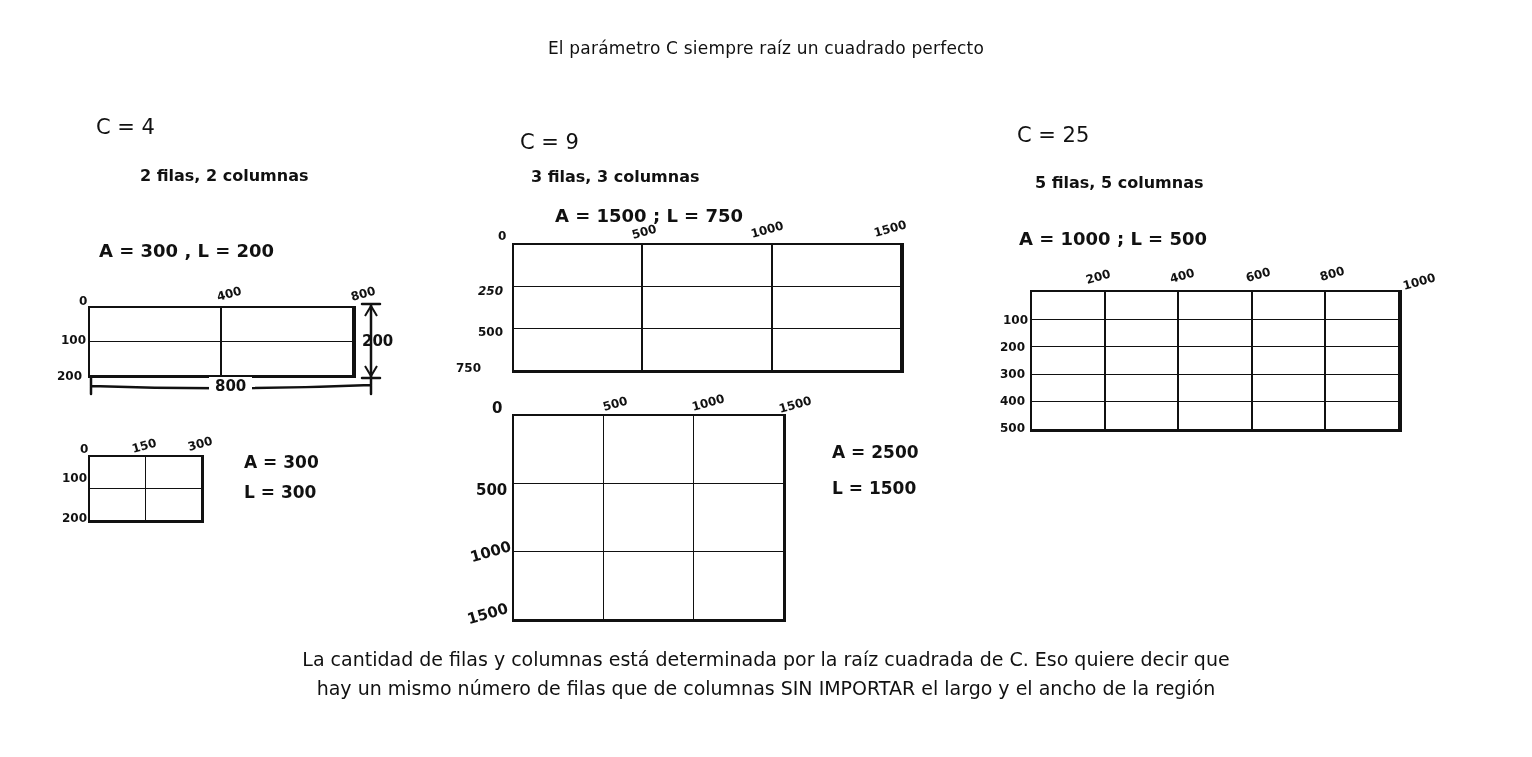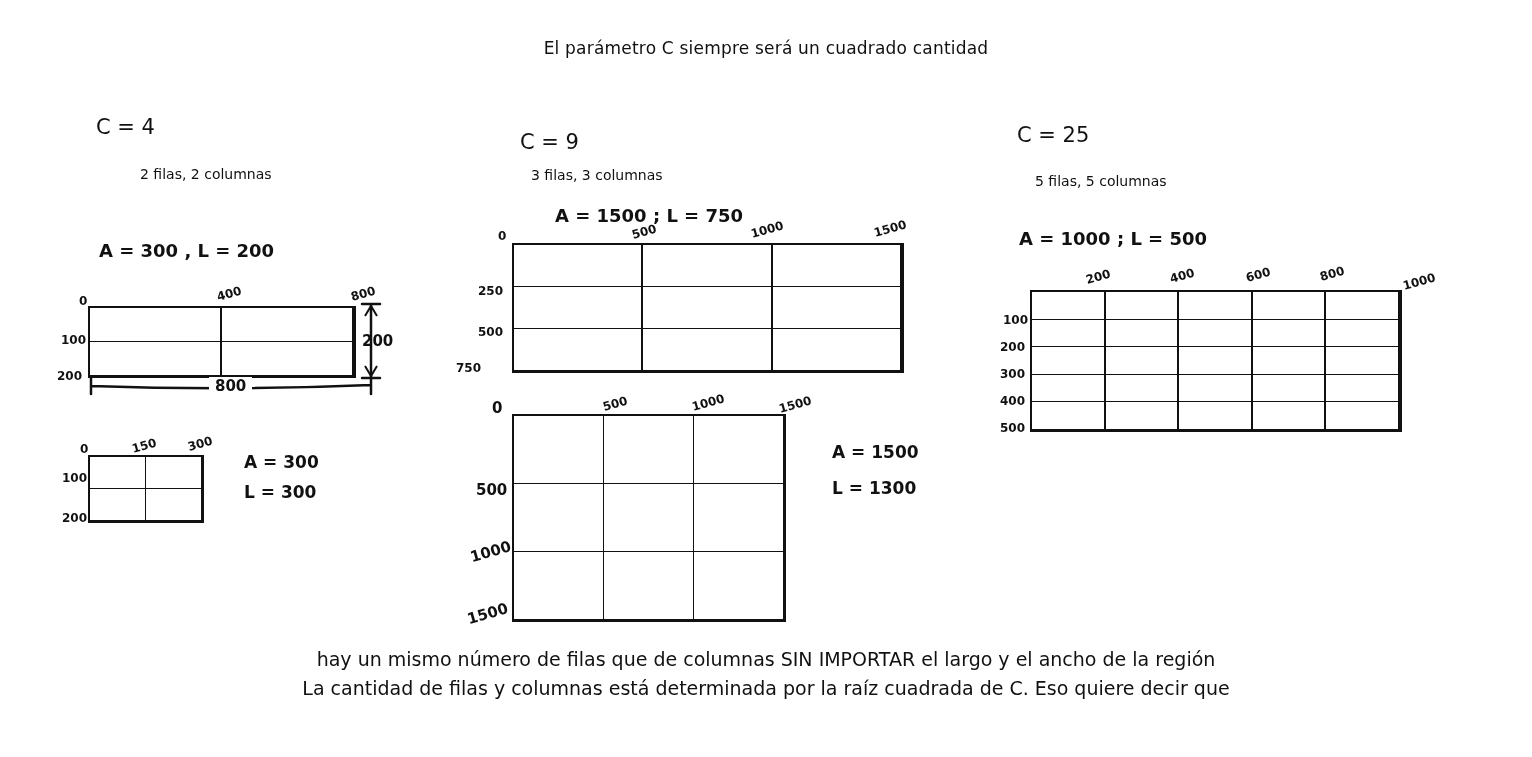--- a/index.html
+++ b/index.html
@@ -27,21 +27,22 @@
     width: 1532px;
     text-align: center;
     font-size: 17px;
     letter-spacing: 0.2px;
   }
   .section-label {
     font-size: 21px;
     font-weight: 500;
   }
   .section-sub {
-    font-size: 14px;
+    font-size: 16px;
+    font-weight: bold;
   }
   .eq {
     font-size: 18px;
     font-weight: 600;
   }
   .eq-small {
     font-size: 17px;
     font-weight: 600;
   }
   .tick {
@@ -73,21 +74,21 @@
     width: 1532px;
     text-align: center;
     font-size: 19px;
     line-height: 1.5;
   }
   .bracket-v svg, .bracket-h svg { display: block; }
 </style>
 </head>
 <body>
 
-<div class="abs hand" id="title">El parámetro C siempre será un cuadrado cantidad</div>
+<div class="abs hand" id="title">El parámetro C siempre raíz un cuadrado perfecto</div>
 
 <div class="abs hand section-label" style="left:96px; top:115px;">C = 4</div>
 <div class="abs hand section-sub" style="left:140px; top:166px;">2 filas, 2 columnas</div>
 
 <div class="abs hand eq" style="left:99px; top:240px;">A = 300 ,  L = 200</div>
 
 <div class="abs tick hand" style="left:79px; top:294px;">0</div>
 <div class="abs tick hand tick-rot" style="left:219px; top:290px;">400</div>
 <div class="abs tick hand tick-rot" style="left:353px; top:290px;">800</div>
 
@@ -137,21 +138,21 @@
 <div class="abs hand section-label" style="left:520px; top:130px;">C = 9</div>
 <div class="abs hand section-sub" style="left:531px; top:167px;">3 filas, 3 columnas</div>
 
 <div class="abs hand eq" style="left:555px; top:205px;">A = 1500 ;  L = 750</div>
 
 <div class="abs tick hand" style="left:498px; top:229px;">0</div>
 <div class="abs tick hand tick-rot" style="left:634px; top:228px;">500</div>
 <div class="abs tick hand tick-rot" style="left:753px; top:227px;">1000</div>
 <div class="abs tick hand tick-rot" style="left:876px; top:226px;">1500</div>
 
-<div class="abs tick hand" style="left:478px; top:284px;">250</div>
+<div class="abs tick hand" style="left:478px; top:284px;font-style:italic;">250</div>
 <div class="abs tick hand" style="left:478px; top:325px;">500</div>
 <div class="abs tick hand" style="left:456px; top:361px;">750</div>
 
 <div class="abs grid thickcol" id="grid-c9a" style="left:512px; top:243px; width:392px; height:130px; grid-template-columns:1fr 1fr 1fr; grid-template-rows:1fr 1fr 1fr;">
   <div></div>
     <div></div>
     <div></div>
   <div></div>
     <div></div>
     <div></div>
@@ -174,22 +175,22 @@
     <div></div>
     <div></div>
   <div></div>
     <div></div>
     <div></div>
   <div></div>
     <div></div>
     <div></div>
 </div>
 
-<div class="abs hand eq-small" style="left:832px; top:442px;">A = 1500</div>
-<div class="abs hand eq-small" style="left:832px; top:478px;">L = 1300</div>
+<div class="abs hand eq-small" style="left:832px; top:442px;">A = 2500</div>
+<div class="abs hand eq-small" style="left:832px; top:478px;">L = 1500</div>
 
 <div class="abs hand section-label" style="left:1017px; top:123px;">C = 25</div>
 <div class="abs hand section-sub" style="left:1035px; top:173px;">5 filas, 5 columnas</div>
 
 <div class="abs hand eq" style="left:1019px; top:228px;">A = 1000 ;  L = 500</div>
 
 <div class="abs tick hand tick-rot" style="left:1088px; top:273px;">200</div>
 <div class="abs tick hand tick-rot" style="left:1172px; top:272px;">400</div>
 <div class="abs tick hand tick-rot" style="left:1248px; top:271px;">600</div>
 <div class="abs tick hand tick-rot" style="left:1322px; top:270px;">800</div>
@@ -223,15 +224,15 @@
     <div></div>
     <div></div>
   <div></div>
     <div></div>
     <div></div>
     <div></div>
     <div></div>
 </div>
 
 <div class="abs hand" id="footer">
+  <div>La cantidad de filas y columnas está determinada por la raíz cuadrada de C. Eso quiere decir que</div>
   <div>hay un mismo número de filas que de columnas SIN IMPORTAR el largo y el ancho de la región</div>
-  <div>La cantidad de filas y columnas está determinada por la raíz cuadrada de C. Eso quiere decir que</div>
 </div>
 
 </body></html>

